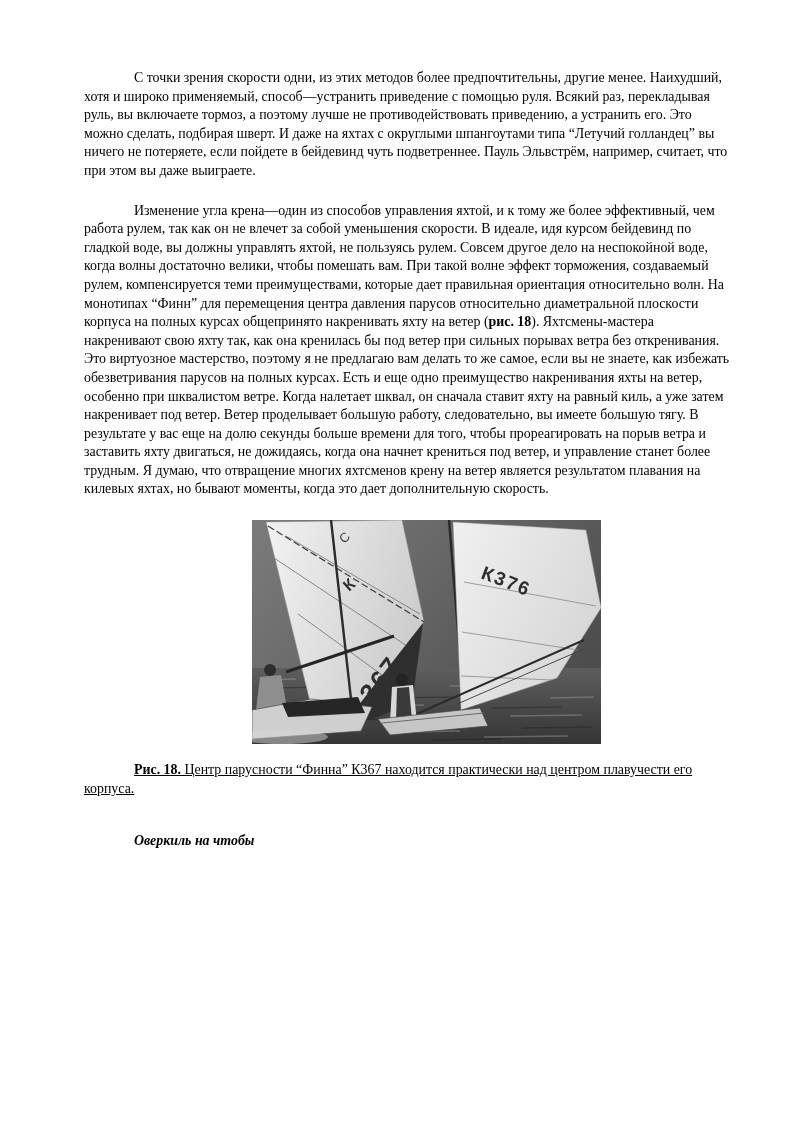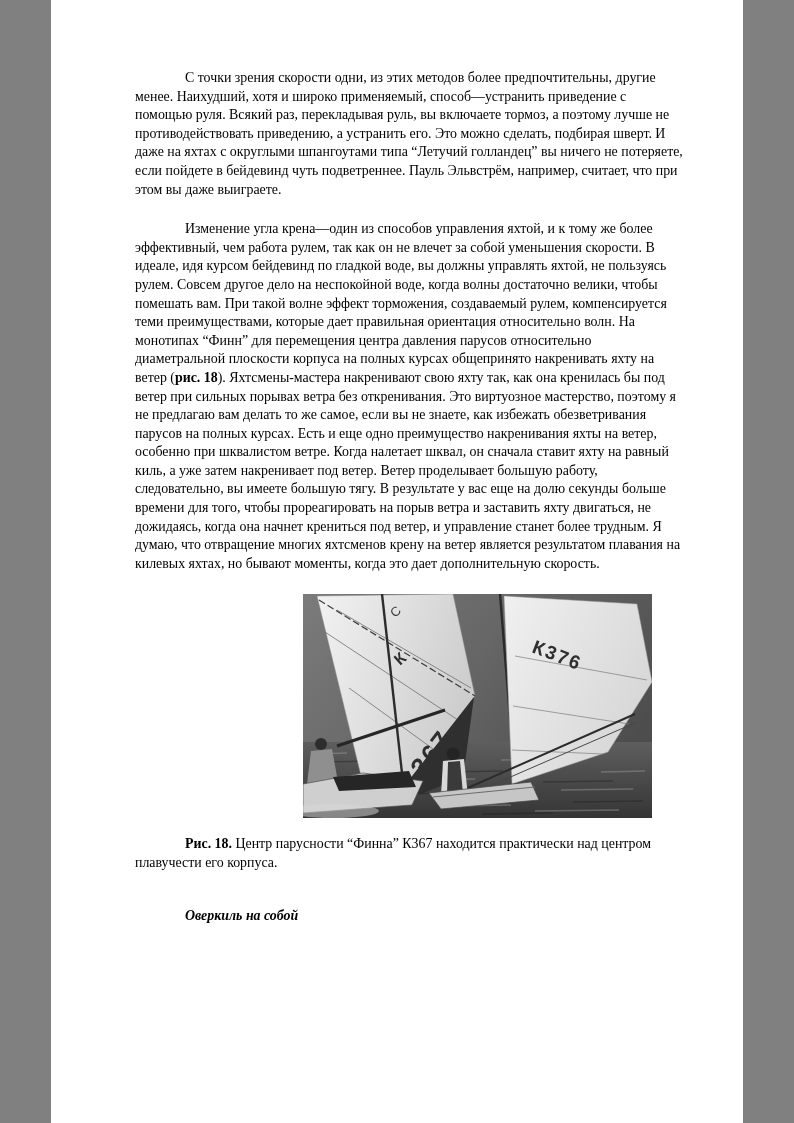--- a/index.html
+++ b/index.html
@@ -1,33 +1,33 @@
 <!DOCTYPE html>
 <html><head>
 <meta charset="utf-8">
 <style>
   html,body{margin:0;padding:0;background:#808080;}
   .page{
     position:relative;
-    width:692px;height:1123px;
+    width:794px;height:1123px;
     margin:0 auto;
     background:#ffffff;
     overflow:hidden;
     font-family:"Liberation Serif","DejaVu Serif",serif;
     font-size:13.9px;
     line-height:18.6px;
     color:#000000;
   }
   .content{padding:69px 60px 0 84px;}
   .para{margin:0 0 21px 0;text-indent:50px;}
   .b{font-weight:bold;text-align:right;}
   .figure{margin:2px 0 0 0;}
   .photo-wrap{margin-left:168px;width:349px;height:224px;}
   .photo-wrap svg{display:block;}
-  .caption{margin:17px 0 0 0;text-indent:50px;}
+  .caption{margin:17px 0 0 0;text-indent:50px;text-decoration:underline;}
   .section-heading{
     margin:34px 0 0 0;
     text-indent:50px;
     font-weight:bold;
     font-style:italic;
   }
 </style>
 </head>
 <body>
 
@@ -120,16 +120,16 @@
           <polygon points="140,167 161,165 165,202 138,202" fill="#d8d8d8"></polygon>
           <polygon points="145,168 157,167 160,200 144,200" fill="#3a3a3a"></polygon>
           <polygon points="126,199 228,188 236,206 138,215" fill="#c6c6c6" stroke="#444444" stroke-width="0.7"></polygon>
           <line x1="130" y1="203" x2="232" y2="193" stroke="#6b6b6b" stroke-width="1"></line>
         </svg>
       </div>
 
       <p class="caption"><span class="b">Рис. 18.</span><span> Центр парусности “Финна” К367 находится практически над центром плавучести его корпуса.</span></p>
     </div>
 
-    <p class="section-heading">Оверкиль на собой</p>
+    <p class="section-heading">Оверкиль на чтобы</p>
 
   </div>
 </div>
 
 </body></html>

